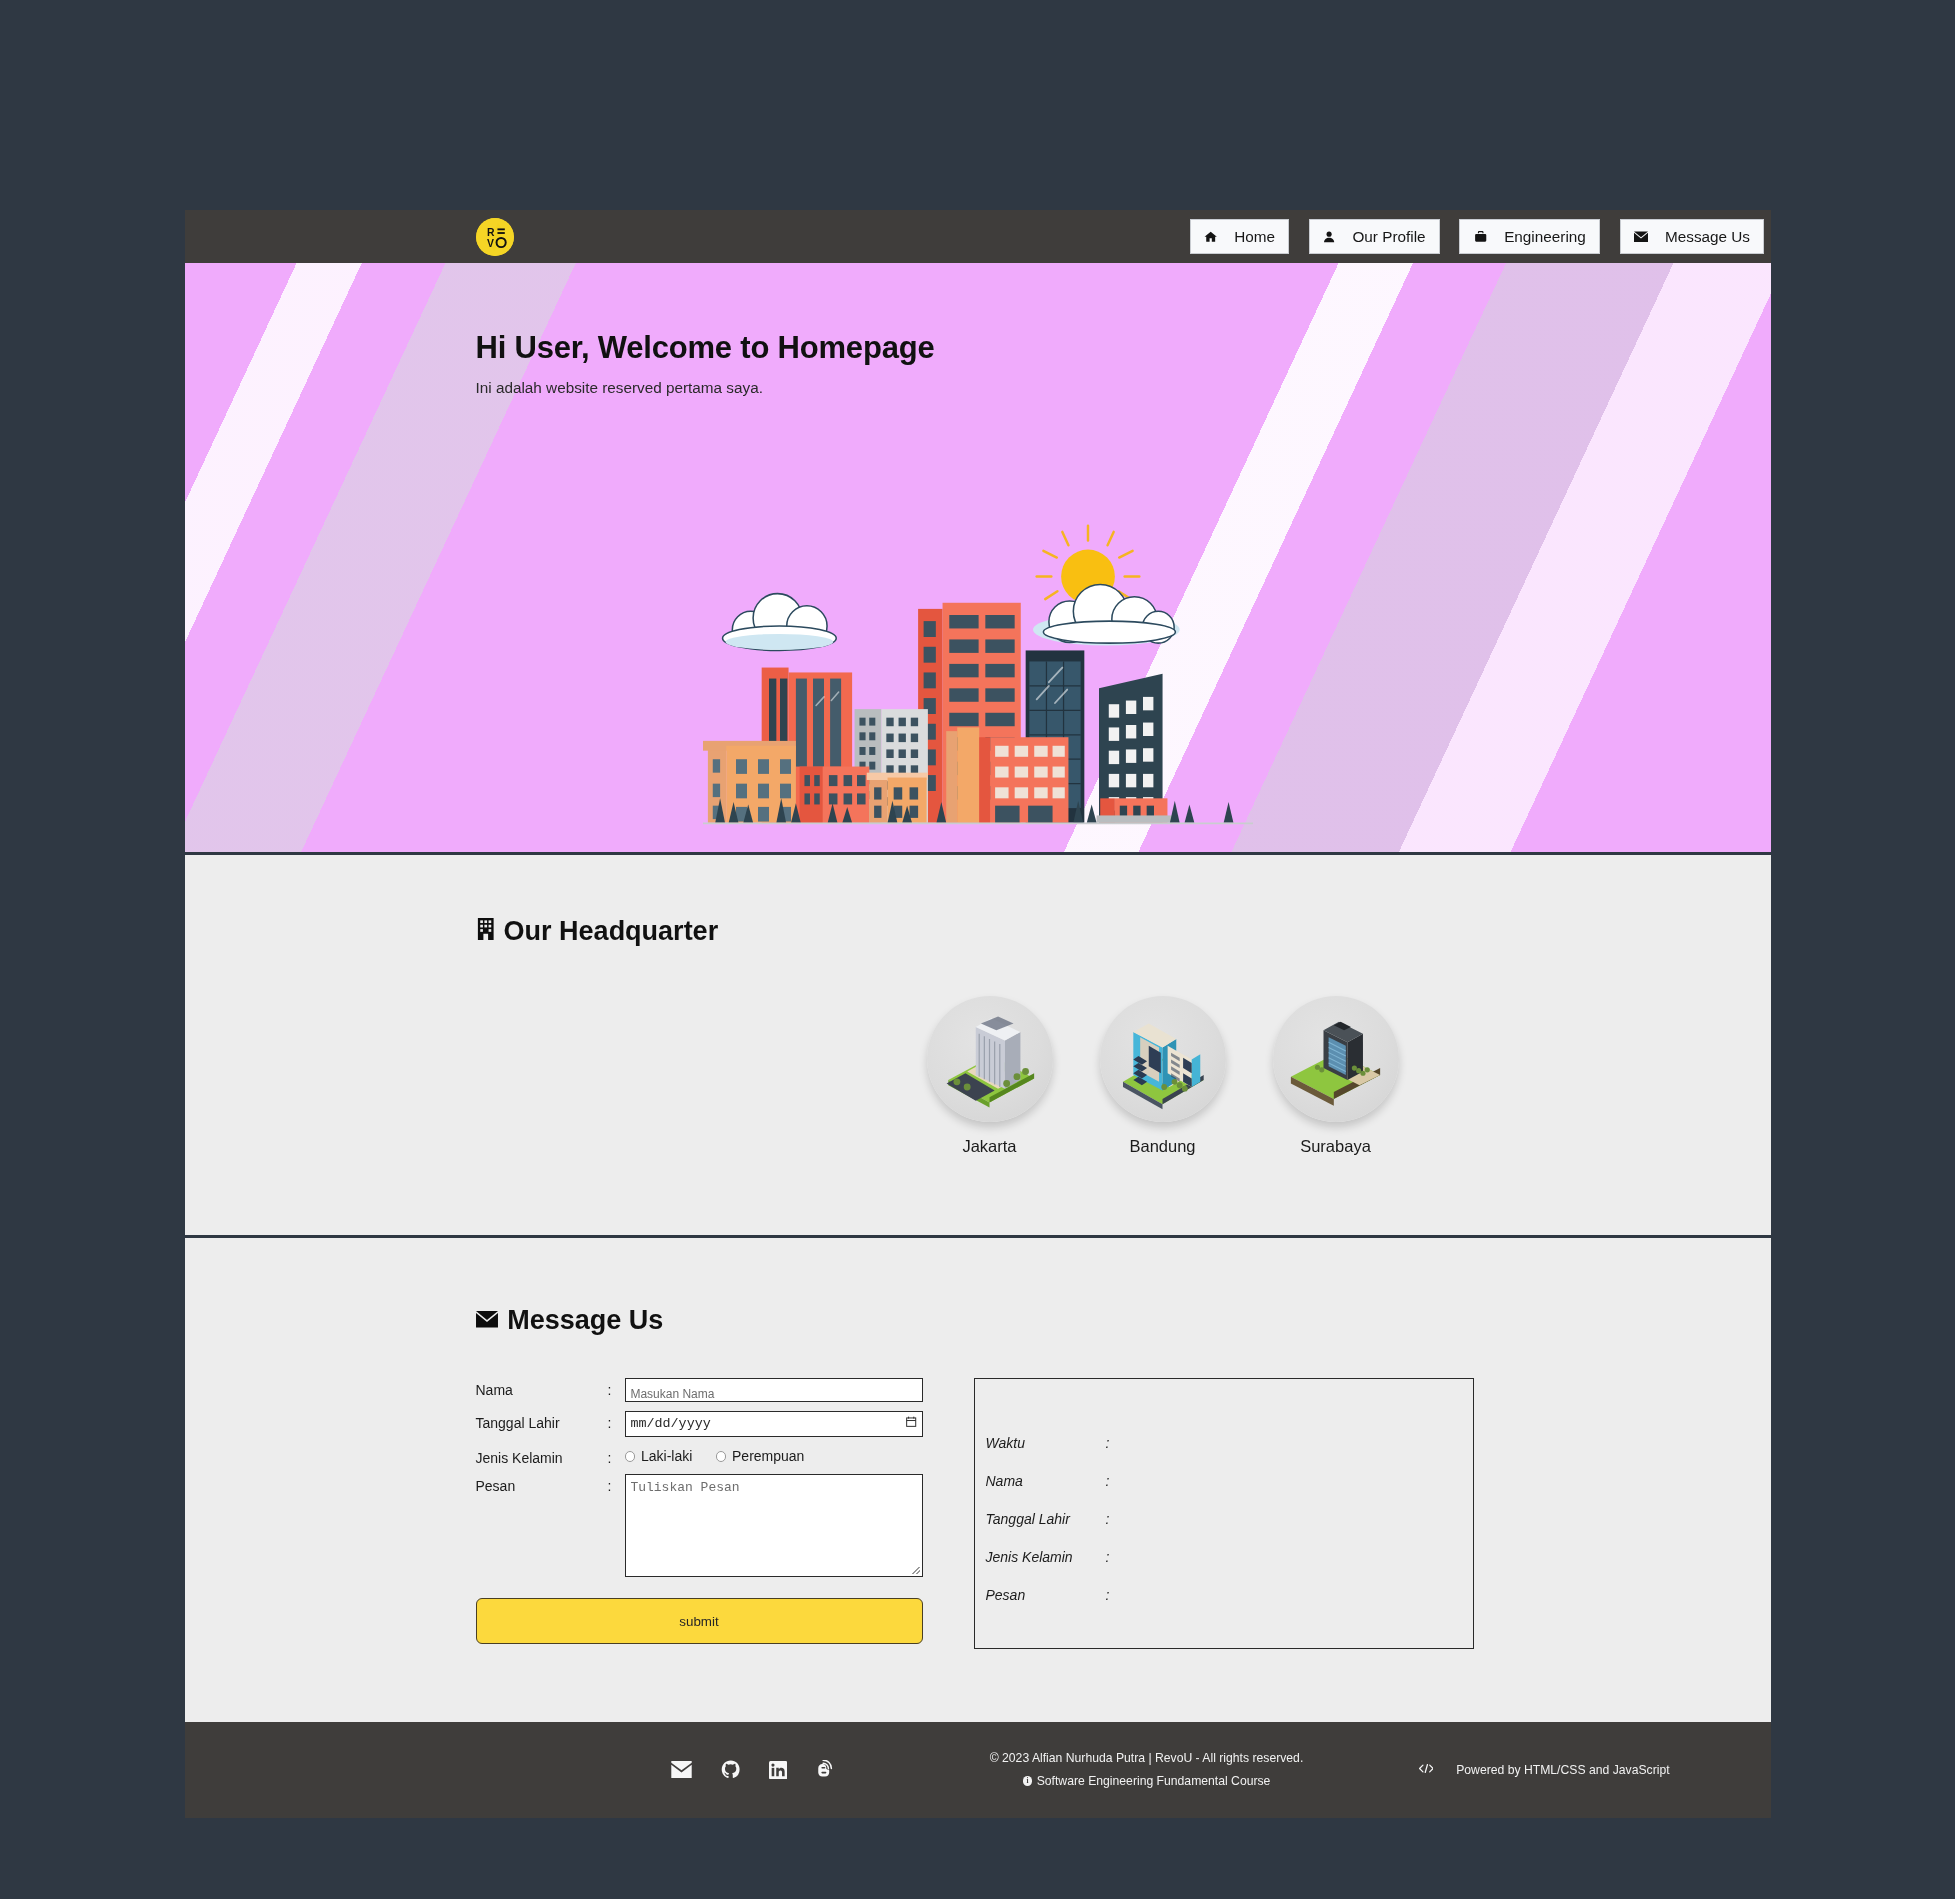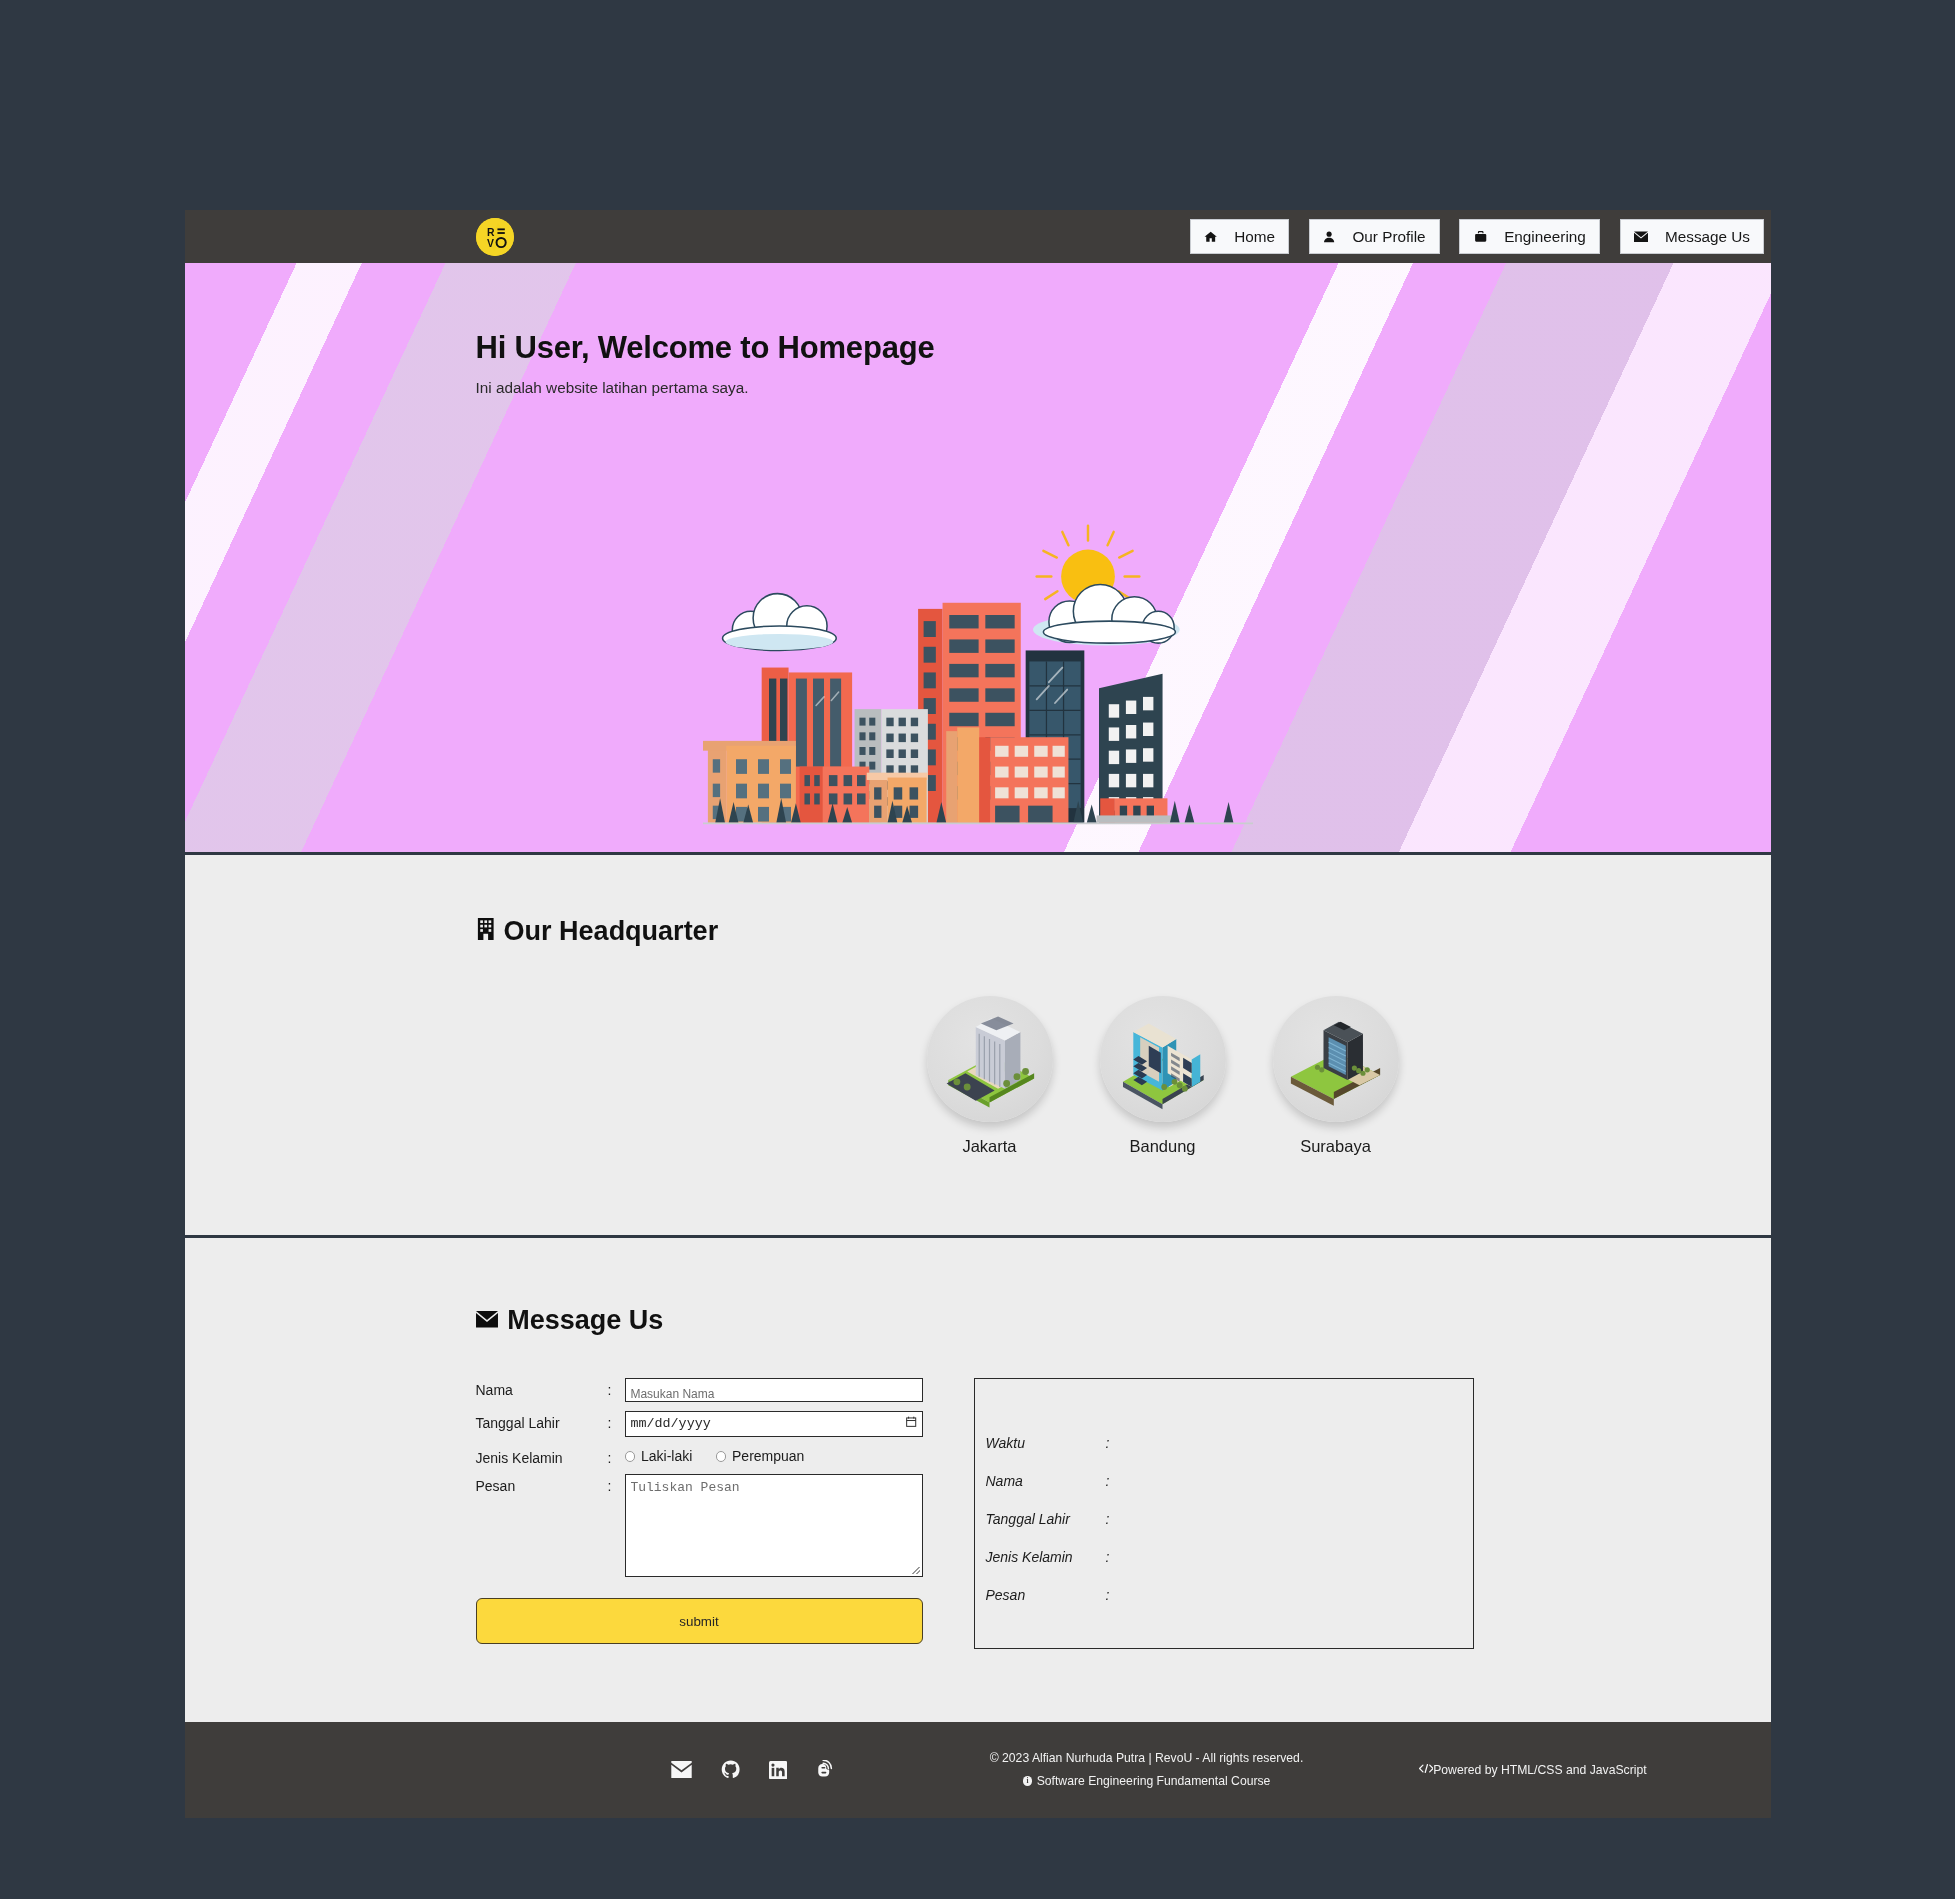--- a/index.html
+++ b/index.html
@@ -216,21 +216,21 @@
   }
   .social { position:absolute; left: 486px; display:flex; gap: 29px; align-items:center; }
   .social svg { display:block; cursor:pointer; }
   .copy {
     position:absolute; left: 791px; width: 342px; text-align:center;
     font-size: 12.2px; line-height: 1.85;
   }
   .copy .l2 { display:flex; align-items:center; justify-content:center; gap:4.3px;}
   .powered {
     position:absolute; left: 1234px;
-    font-size: 12.2px; display:flex; align-items:center; gap:0;
+    font-size: 12.2px; display:flex; align-items:center; gap:23px;
   }
   .info-dot{
     width:9.8px;height:9.8px;border-radius:50%;background:#f2f2f2;color:#3f3d3b;
     font-size:7.3px;font-weight:bold;display:inline-flex;align-items:center;justify-content:center;
     font-family:"Liberation Serif",serif;
   }
 </style>
 </head>
 <body>
 
@@ -285,21 +285,21 @@
         </span>
         <span>Message Us</span>
       </div>
     </div>
   </div>
 
   <div class="hero">
     <div class="hero-stripes"></div>
     <div class="hero-inner">
       <h1 class="hero-title">Hi User, Welcome to Homepage</h1>
-      <p class="hero-sub">Ini adalah website latihan pertama saya.</p>
+      <p class="hero-sub">Ini adalah website reserved pertama saya.</p>
     </div>
 
     <div class="hero-art">
       <svg viewBox="0 0 900 520" aria-hidden="true">
 
         <g stroke="#f5b421" stroke-width="4" stroke-linecap="round">
           <line x1="630" y1="6" x2="630" y2="30"></line>
             <line x1="672" y1="16" x2="662" y2="38"></line>
           <line x1="703" y1="47" x2="681" y2="58"></line>
             <line x1="714" y1="89" x2="690" y2="89"></line>

